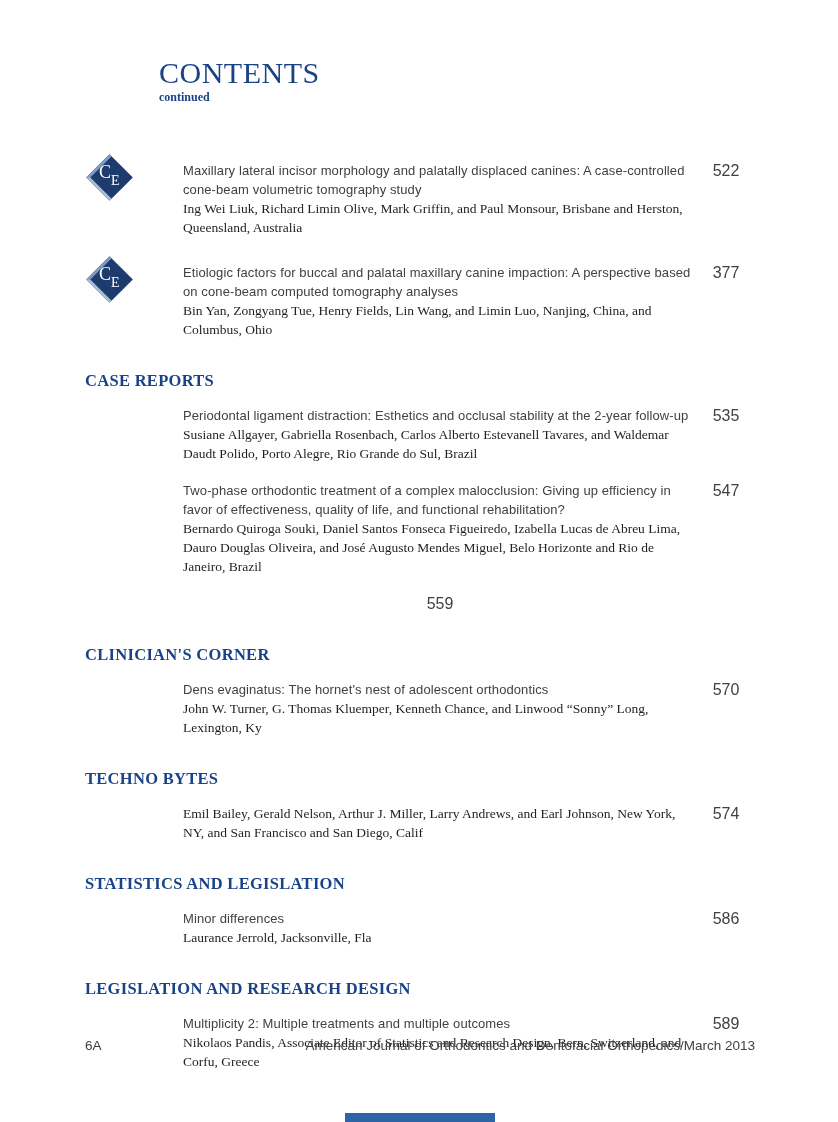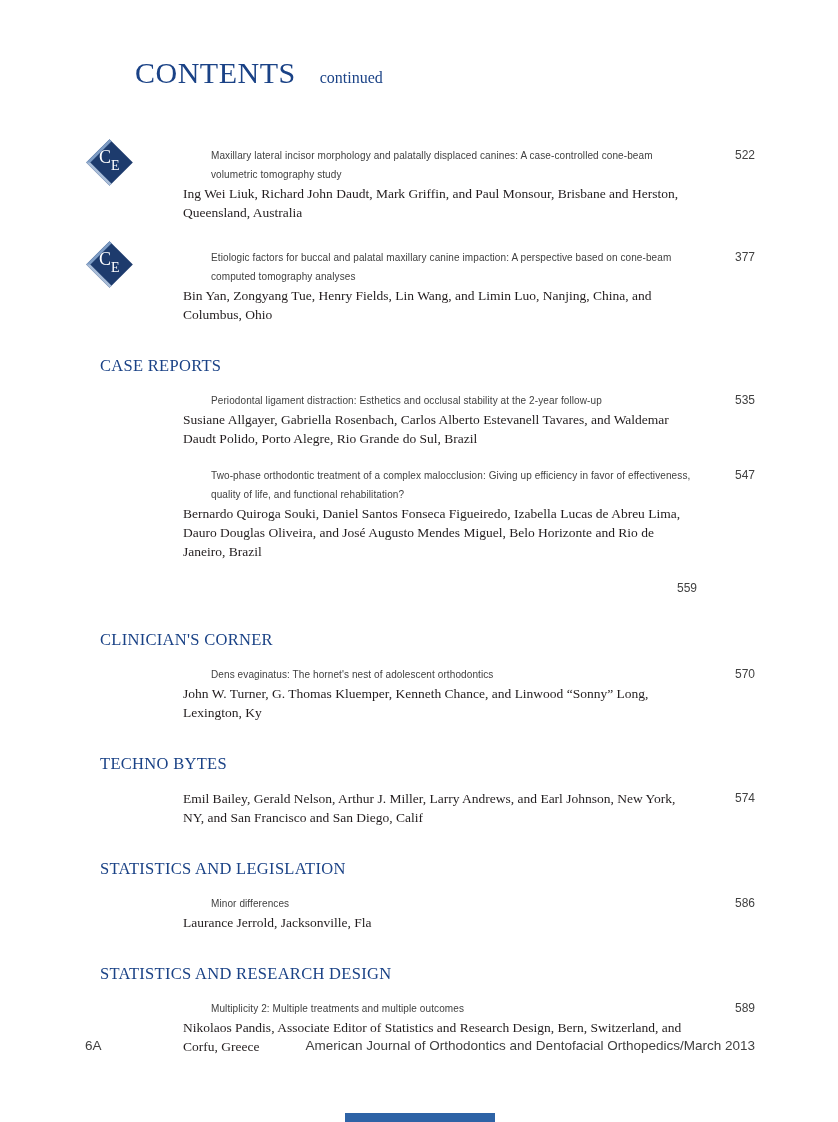--- a/index.html
+++ b/index.html
@@ -11,72 +11,72 @@
     overflow:hidden;
   }
   .sheet{
     position:absolute;inset:0;
     padding:56px 83px 0 85px;
     box-sizing:border-box;
   }
   
   .toc-header{
     margin:0 0 56px 50px;
-    display:flex;align-items:baseline;
+    display:flex;align-items:baseline;flex-direction:column;
   }
   .toc-title{
     font-family:"Liberation Serif",serif;
     font-size:30px;
     font-weight:normal;
     letter-spacing:0.5px;
     color:var(--heading_blue,#1a4286);
     margin:0;
   }
   .toc-continued{
     font-family:"Liberation Serif",serif;
-    font-size:16px;
+    font-size:12px;
     color:var(--heading_blue,#1a4286);
     margin-left:24px;
+    font-weight:bold;
   }
   
   .toc-section{margin-top:32px;}
   .toc-section:first-child{margin-top:0;}
   .section-heading{
     font-family:"Liberation Serif",serif;
     font-size:16.5px;
-    font-weight:normal;
+    font-weight:bold;
     letter-spacing:0.3px;
     color:var(--heading_blue,#1a4286);
-    margin:0 0 15px 15px;
+    margin:0 0 15px 0;
   }
   .entry{
     display:grid;
     grid-template-columns:98px 514px 1fr;
     align-items:start;
     margin-bottom:18px;
   }
   .toc-section:first-child .entry{margin-bottom:26px;}
   .title{
-    font-size:10px;
+    font-size:13px;
     line-height:19px;
     color:var(--title_gray,#414141);
     letter-spacing:0.1px;
-    margin-left:28px;
   }
   .authors{
     font-family:"Liberation Serif",serif;
     font-size:13.5px;
     line-height:19px;
     color:var(--authors_black,#221d1e);
   }
   .page-col{
-    font-size:12px;
+    font-size:16px;
     line-height:19px;
     color:var(--title_gray,#414141);
-    text-align:right;
+    text-align:center;
   }
   
   .icon-col{position:relative;}
   .ce-wrap{
     position:relative;
     display:block;
     width:50px;height:50px;
     margin-top:-8px;
   }
   .ce-diamond{
@@ -134,21 +134,21 @@
         <div class="entry">
           <div class="icon-col">
             <span class="ce-wrap">
               <span class="ce-diamond"></span>
               <span class="ce-c">C</span>
               <span class="ce-e">E</span>
             </span>
           </div>
           <div class="text-col">
             <div class="title">Maxillary lateral incisor morphology and palatally displaced canines: A case-controlled cone-beam volumetric tomography study</div>
-            <div class="authors">Ing Wei Liuk, Richard John Daudt, Mark Griffin, and Paul Monsour, Brisbane and Herston, Queensland, Australia</div>
+            <div class="authors">Ing Wei Liuk, Richard Limin Olive, Mark Griffin, and Paul Monsour, Brisbane and Herston, Queensland, Australia</div>
           </div>
           <div class="page-col">522</div>
         </div>
         <div class="entry">
           <div class="icon-col">
             <span class="ce-wrap">
               <span class="ce-diamond"></span>
               <span class="ce-c">C</span>
               <span class="ce-e">E</span>
             </span>
@@ -209,21 +209,21 @@
         <div class="entry">
           <div class="icon-col"></div>
           <div class="text-col">
             <div class="title">Minor differences</div>
             <div class="authors">Laurance Jerrold, Jacksonville, Fla</div>
           </div>
           <div class="page-col">586</div>
         </div>
       </section>
       <section class="toc-section">
-        <h2 class="section-heading">STATISTICS AND RESEARCH DESIGN</h2>
+        <h2 class="section-heading">LEGISLATION AND RESEARCH DESIGN</h2>
         <div class="entry">
           <div class="icon-col"></div>
           <div class="text-col">
             <div class="title">Multiplicity 2: Multiple treatments and multiple outcomes</div>
             <div class="authors">Nikolaos Pandis, Associate Editor of Statistics and Research Design, Bern, Switzerland, and Corfu, Greece</div>
           </div>
           <div class="page-col">589</div>
         </div>
       </section>
     </div>

